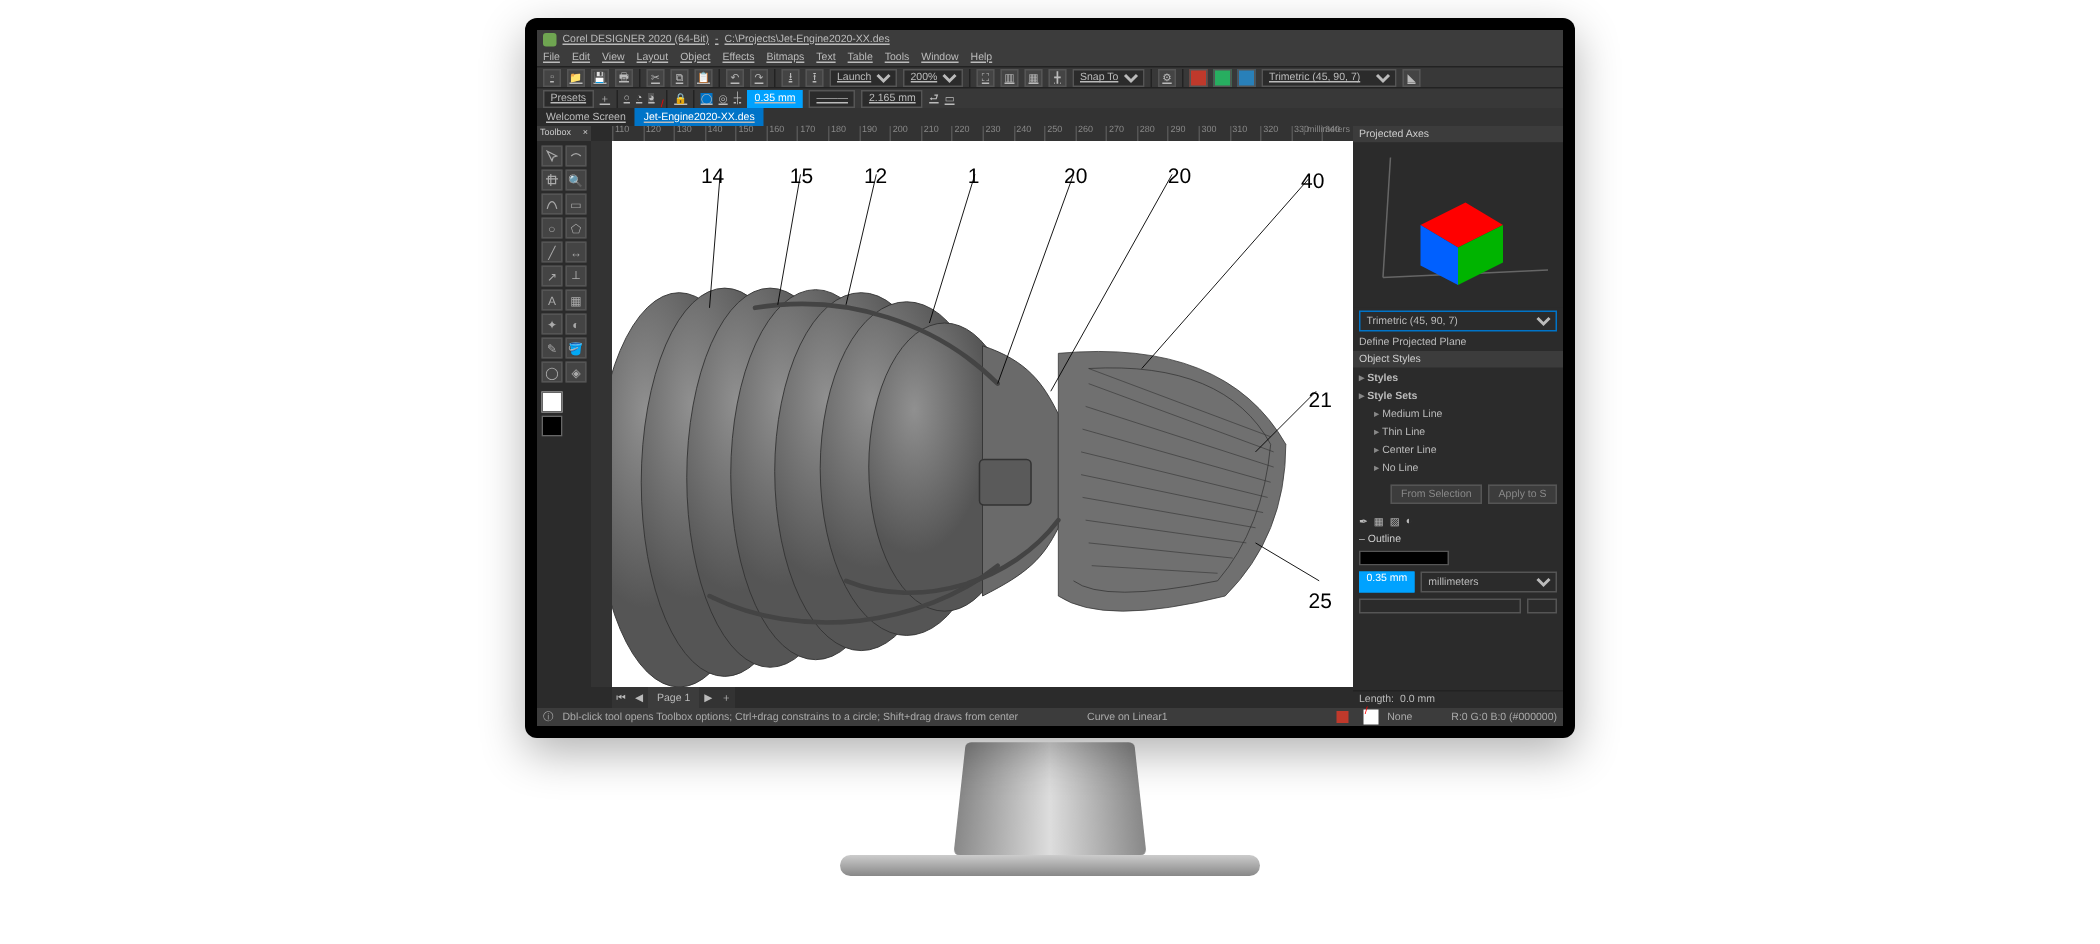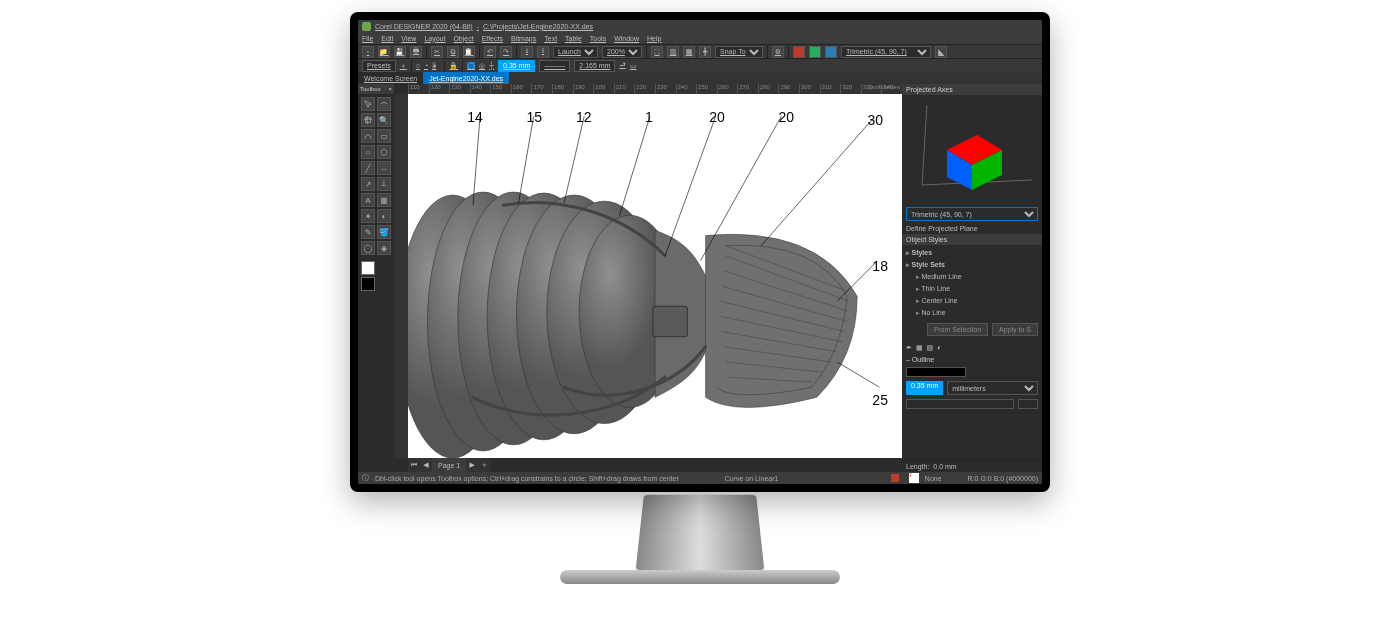--- a/index.html
+++ b/index.html
@@ -294,22 +294,22 @@
             <line x1="420" y1="205" x2="460" y2="165"></line>
             <line x1="420" y1="265" x2="462" y2="290"></line>
           </g>
         </svg>
         <div class="callout" style="left:12%;top:4%">14</div>
         <div class="callout" style="left:24%;top:4%">15</div>
         <div class="callout" style="left:34%;top:4%">12</div>
         <div class="callout" style="left:48%;top:4%">1</div>
         <div class="callout" style="left:61%;top:4%">20</div>
         <div class="callout" style="left:75%;top:4%">20</div>
-        <div class="callout" style="left:93%;top:5%">30</div>
-        <div class="callout" style="left:94%;top:45%">18</div>
+        <div class="callout" style="left:93%;top:5%">40</div>
+        <div class="callout" style="left:94%;top:45%">21</div>
         <div class="callout" style="left:94%;top:82%">25</div>
       </div>
       <div class="page-tabs">
         <div class="nav">⏮</div>
         <div class="nav">◀</div>
         <div class="pt">Page 1</div>
         <div class="nav">▶</div>
         <div class="nav">＋</div>
       </div>
     </div>

